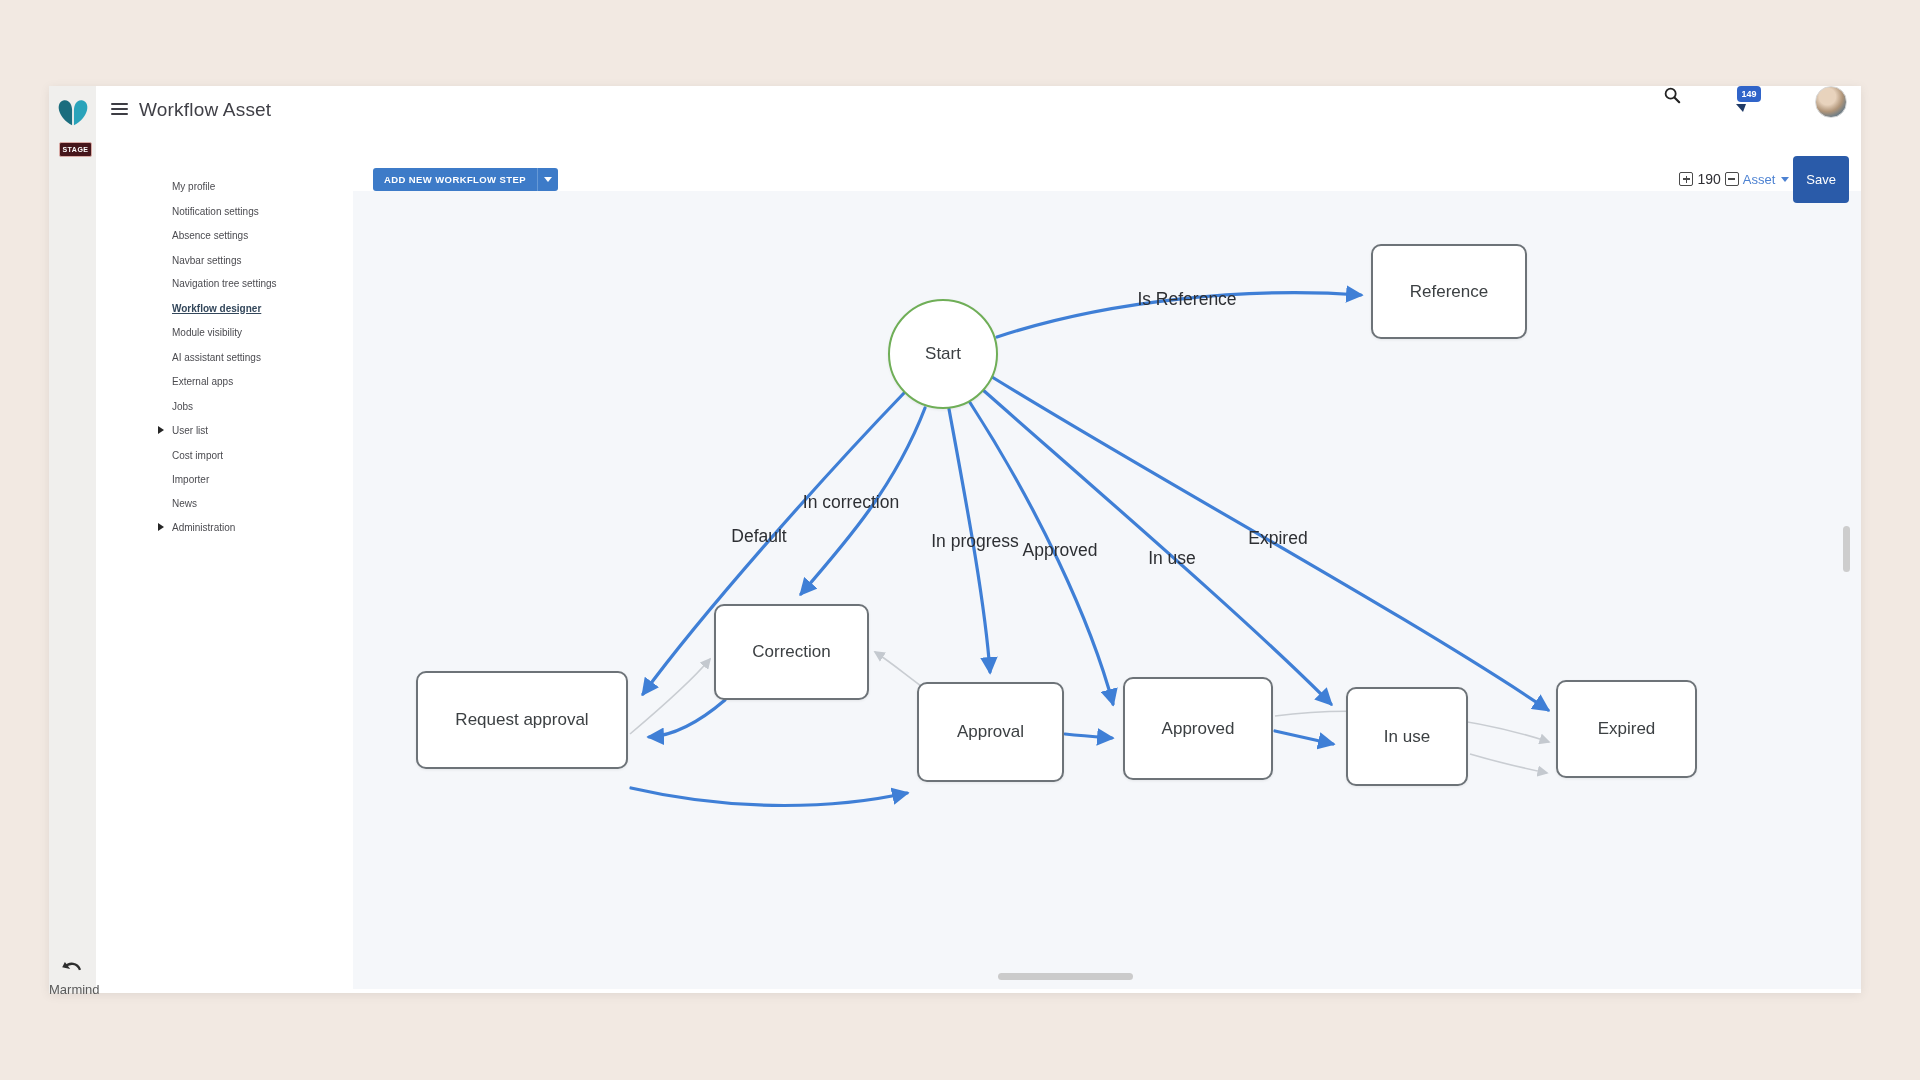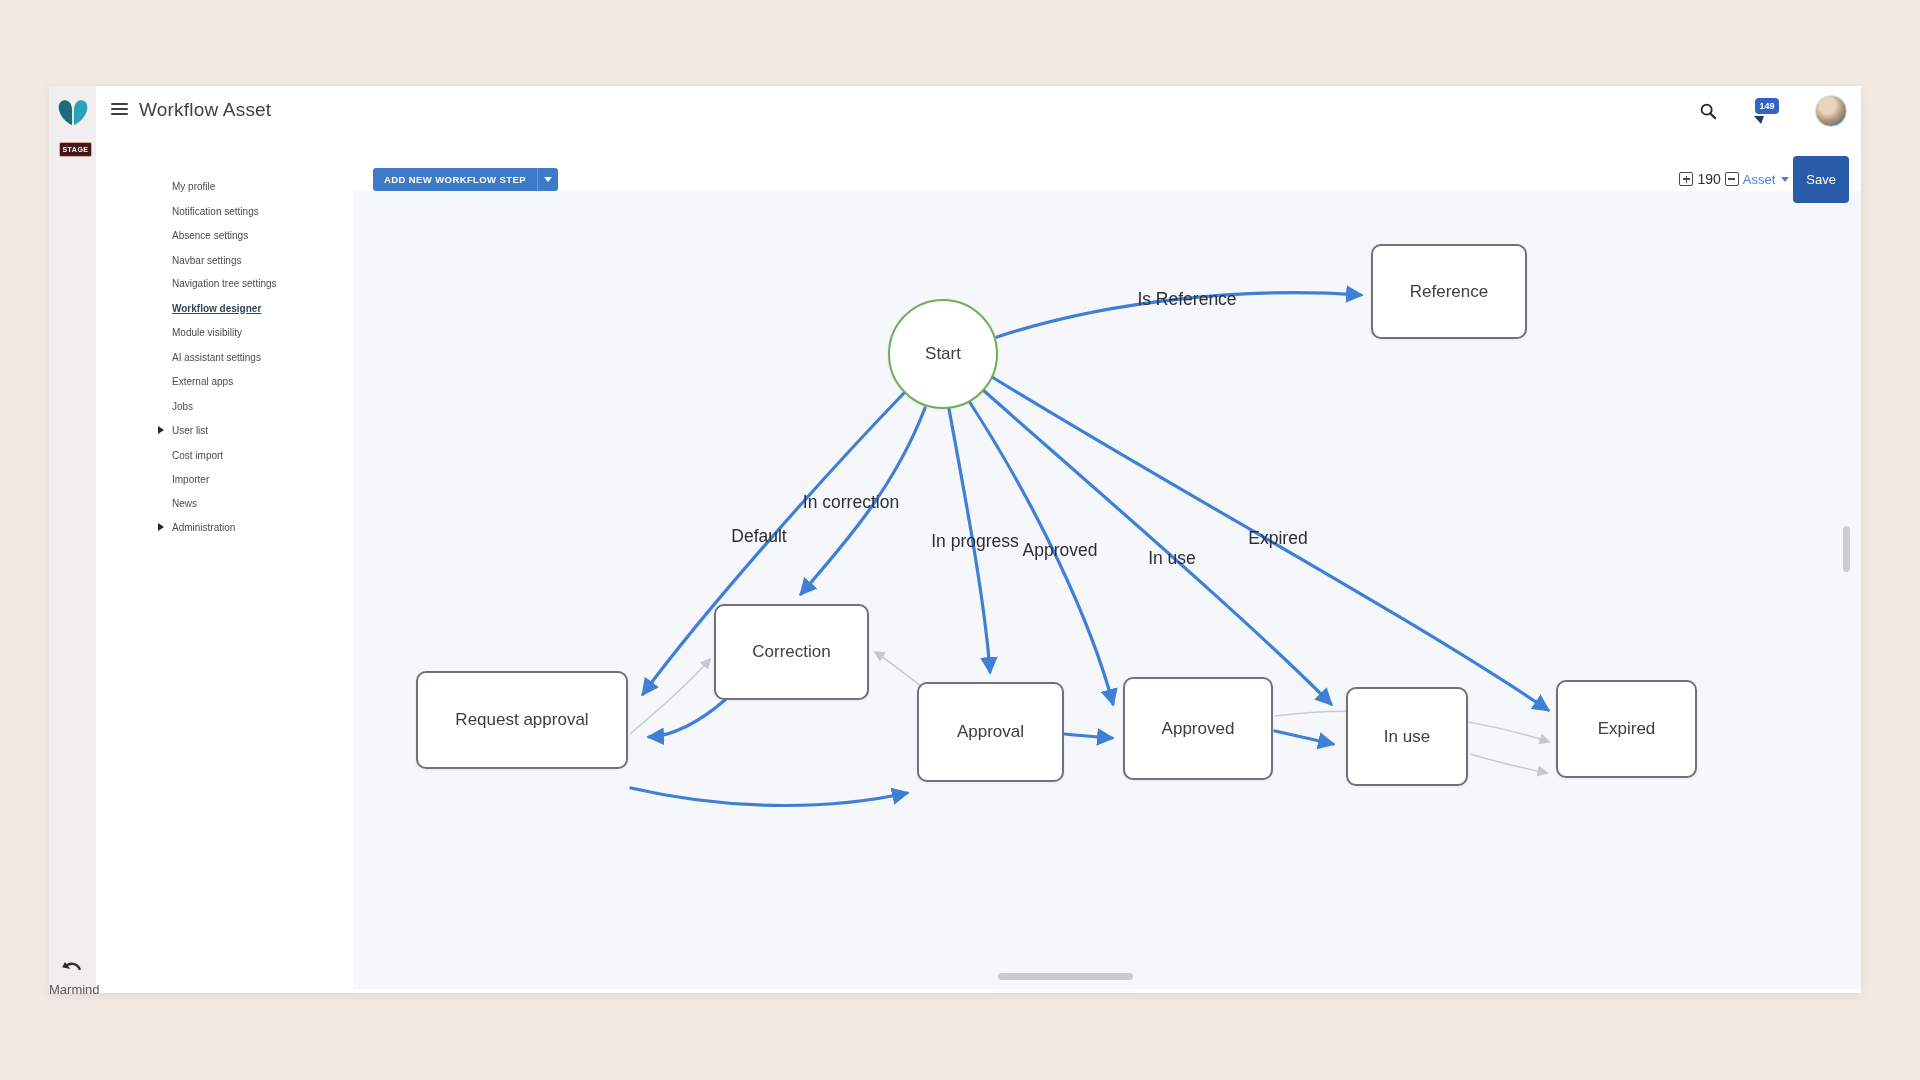--- a/index.html
+++ b/index.html
@@ -18,21 +18,21 @@
     display:flex; align-items:center; justify-content:center; }
   .undo-ic { position:absolute; left:12px; top:875px; width:22px; height:16px; }
   .brand-small { position:absolute; left:0; top:896px; width:47px; text-align:center;
     font-size:13px; color:#5a5a5a; }
 
   
   .header { position:absolute; left:46px; top:0; right:0; height:49px; background:#fff; z-index:5; }
   .hamburger { position:absolute; left:16px; top:17px; width:17px; height:14px; cursor:pointer; }
   .hamburger span { display:block; height:2px; background:#3d3d44; margin-bottom:3px; border-radius:1px; }
   .page-title { position:absolute; left:44px; top:13px; font-size:19px; color:#3f3f46; letter-spacing:.2px; }
-  .hdr-right { position:absolute; right:14px; top:0; height:49px; display:flex; align-items:center; gap:34px; }
+  .hdr-right { position:absolute; right:14px; top:0; height:49px; display:flex; gap:52px; }
   .search-ic { width:18px; height:18px; cursor:pointer; }
   .notif { position:relative; width:30px; height:26px; cursor:pointer; }
   .notif .tail { position:absolute; left:3px; bottom:0; width:0; height:0;
     border-left:7px solid transparent; border-right:3px solid transparent; border-top:8px solid #203a66; }
   .notif .bubble { position:absolute; left:4px; top:0; min-width:24px; height:16px; padding:0 3px;
     background:#3064c9; border-radius:4px; color:#fff; font-size:9px; font-weight:bold;
     display:flex; align-items:center; justify-content:center; }
   .avatar { width:32px; height:32px; border-radius:50%;
     background:radial-gradient(circle at 38% 32%, #e8d3bd 0 30%, #b09579 55%, #6f7d86 75%, #4e5a63 100%);
     border:1px solid #d8d8d8; cursor:pointer; }

